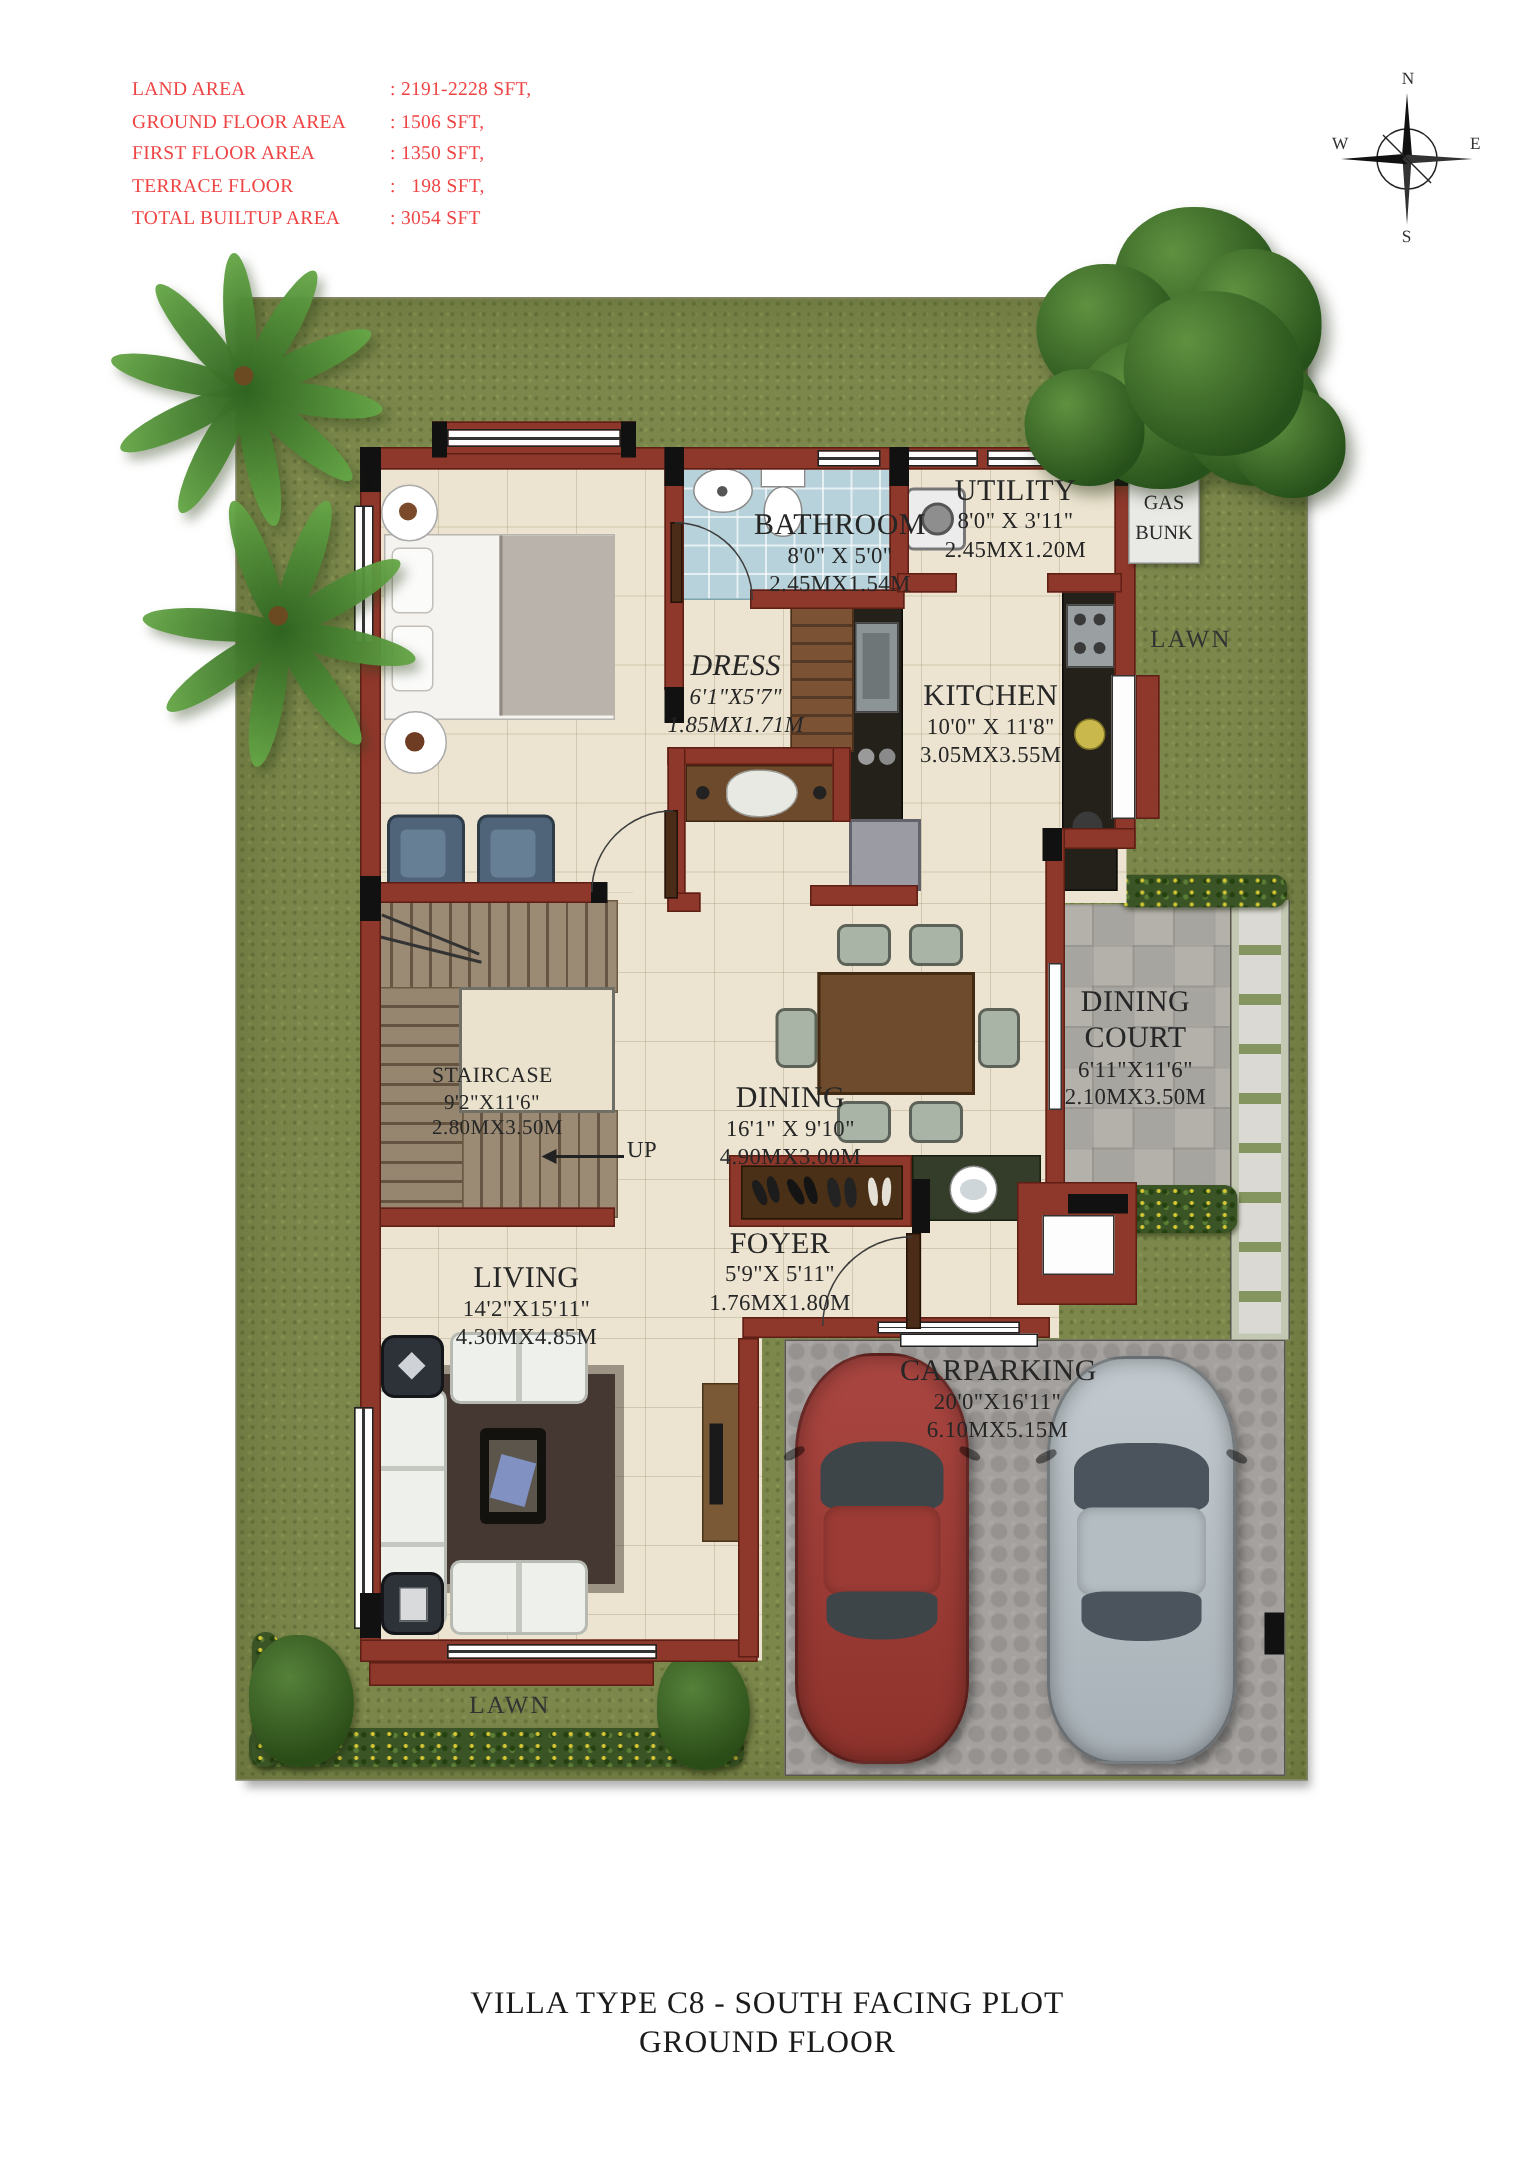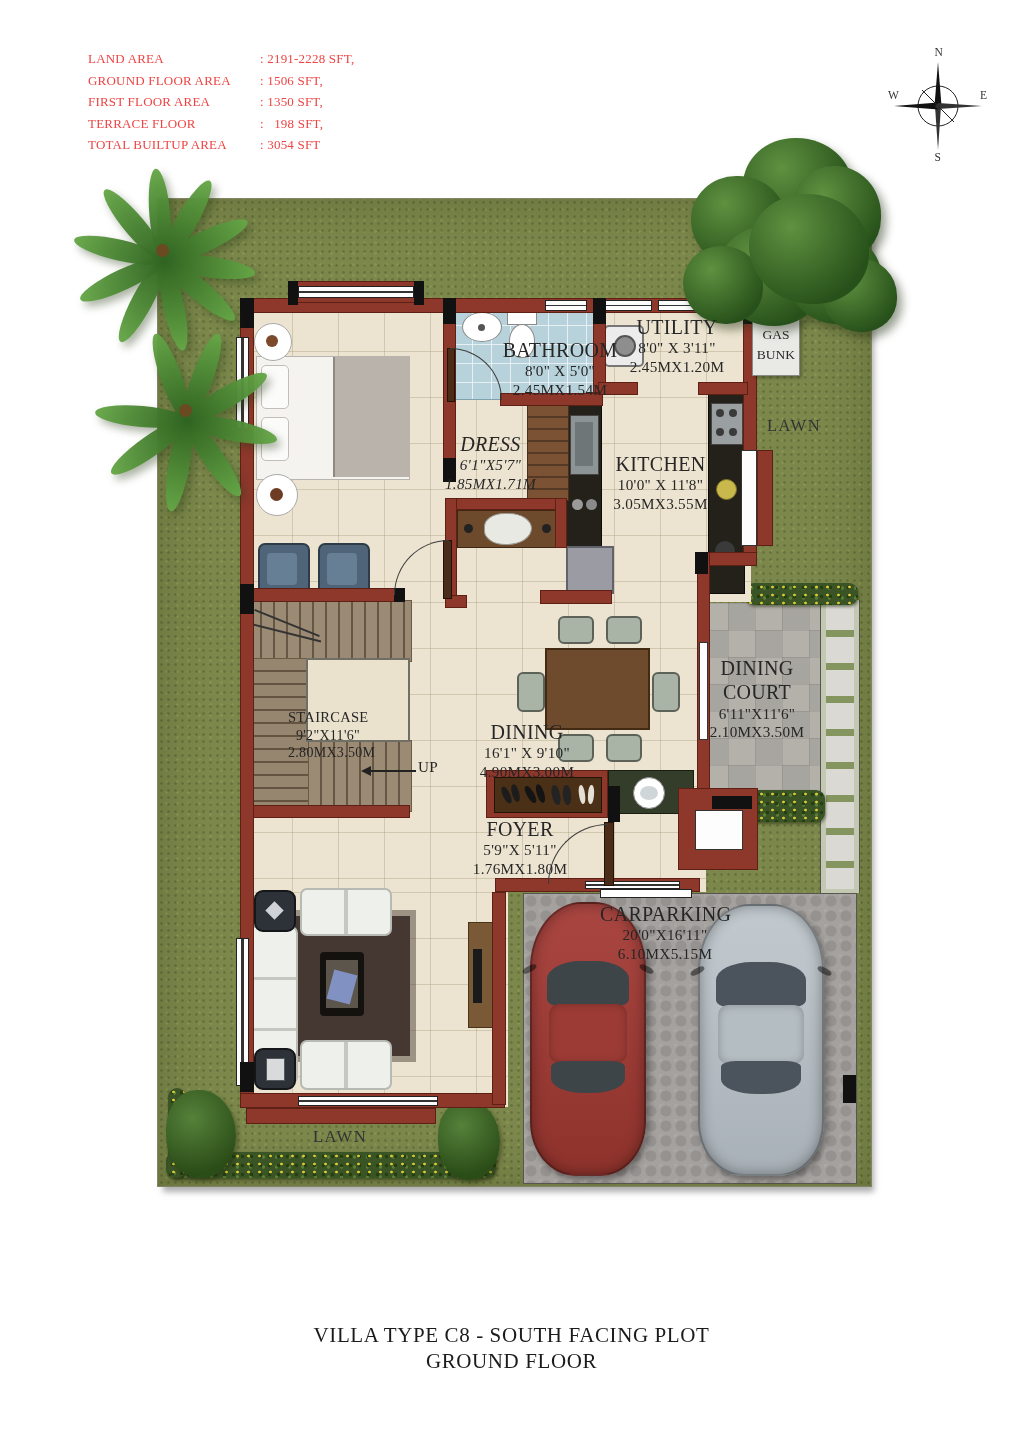--- a/index.html
+++ b/index.html
@@ -401,20 +401,25 @@
   <div class="lblk" style="left:692px;top:656px;width:130px;">
     <div class="nm">DINING COURT</div>
       <div>6'11"X11'6"</div>
       <div>2.10MX3.50M</div>
   </div>
   <div class="lblk" style="left:455px;top:817px;width:130px;">
     <div class="nm">FOYER</div>
       <div>5'9"X 5'11"</div>
       <div>1.76MX1.80M</div>
   </div>
+  <div class="lblk" style="left:286px;top:840px;width:130px;">
+    <div class="nm">LIVING</div>
+      <div>14'2"X15'11"</div>
+      <div>4.30MX4.85M</div>
+  </div>
   <div class="lblk" style="left:600px;top:902px;width:130px;">
     <div class="nm">CARPARKING</div>
       <div>20'0"X16'11"</div>
       <div>6.10MX5.15M</div>
   </div>
   <div class="lblk lawn-word" style="left:764px;top:416px;width:60px;">LAWN</div>
   <div class="lblk lawn-word" style="left:310px;top:1127px;width:60px;">LAWN</div>
   <div class="lblk" style="left:418px;top:758px;width:36px;text-align:left;">UP</div>
 
   <div class="a title-line" style="left:0;top:1322px;">VILLA TYPE C8 - SOUTH FACING PLOT</div>

